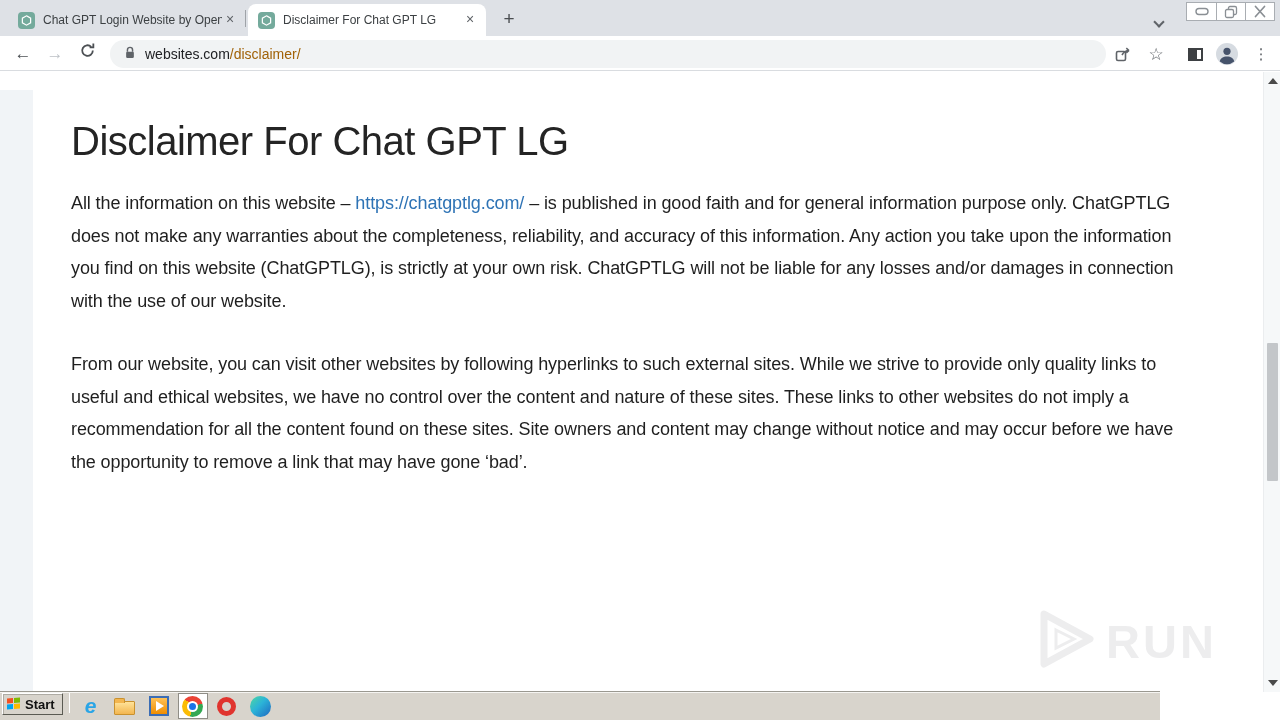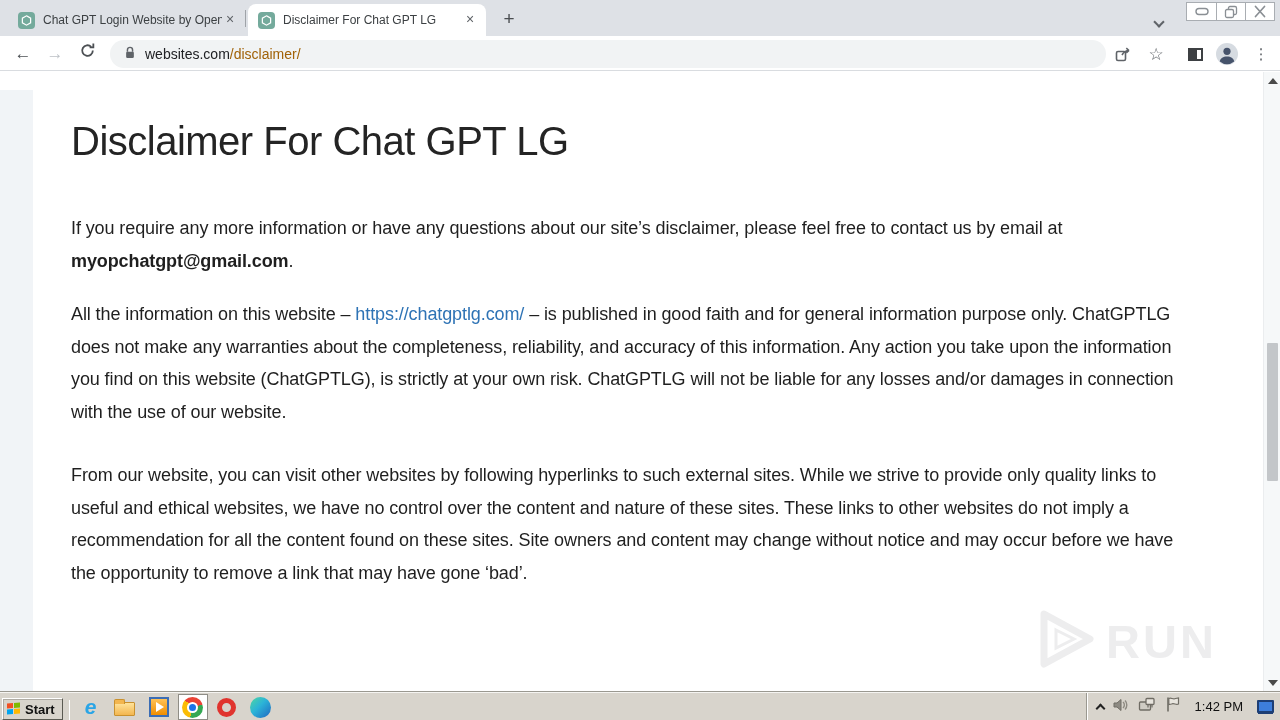--- a/index.html
+++ b/index.html
@@ -63,22 +63,22 @@
   .sb-arrow { position:absolute; left:4px; width:0; height:0; border-left:5px solid transparent; border-right:5px solid transparent; }
   .sb-up { top:6px; border-bottom:6px solid #4a4a4a; }
   .sb-down { bottom:6px; border-top:6px solid #4a4a4a; }
   .sb-thumb { position:absolute; left:3px; top:271px; width:11px; height:138px; background:#c3c6c9; border-radius:1px; }
 
   
   .watermark { position:absolute; left:1028px; top:536px; display:flex; align-items:center; pointer-events:none; }
   .wm-word { font-size:47px; font-weight:700; color:#ededee; letter-spacing:3px; }
 
   
-  .taskbar { position:absolute; top:692px; left:0; width:1280px; height:28px; background:#d8d4cc;
-             border-top:1px solid #f5f4f1; box-shadow:0 -1px 0 #9a9890; display:flex; align-items:flex-end; }
+  .taskbar { position:absolute; top:692px; left:0; width:1160px; height:28px; background:#d8d4cc;
+             border-top:1px solid #f5f4f1; box-shadow:0 -1px 0 #9a9890; display:flex; align-items:flex-start; }
   .startbtn { margin-left:2px; height:22px; display:flex; align-items:center; gap:4px; padding:0 7px 0 4px;
               background:#d8d4cc; border:1px solid; border-color:#fff #5a5a52 #5a5a52 #fff; box-shadow:1px 1px 0 #aeaba3 inset; }
   .startlabel { font-weight:700; font-size:13px; color:#111; }
   .winflag { width:14px; height:13px; display:grid; grid-template-columns:6px 6px; grid-template-rows:5px 5px; gap:1px; transform:skewY(-5deg); }
   .winflag i:nth-child(1){background:#f25022;} .winflag i:nth-child(2){background:#7fba00;}
   .winflag i:nth-child(3){background:#00a4ef;} .winflag i:nth-child(4){background:#ffb900;}
   .tb-sep { width:1px; height:20px; background:#9a9890; border-right:1px solid #fff; margin:0 6px; }
   .taskicon { width:30px; height:26px; display:flex; align-items:center; justify-content:center; }
   .taskicon.pressed { background:#fff; border:1px solid #8f8d86; }
   .ie-e { font-size:21px; font-weight:700; font-style:italic; color:#2aa5e6; line-height:20px; }
@@ -182,21 +182,20 @@
         </svg>
     </div>
     <div class="tb-ico menu-dots" style="left:1248px;">⋮</div>
   </div>
 
   <div class="viewport">
     <div class="gutter"></div>
 
     <div class="content">
       <h1>Disclaimer For Chat GPT LG</h1>
-      <p class="p1"><span>If you require any more information or have any questions about our site’s disclaimer, please feel free to contact us by email at </span><b>myopchatgpt@gmail.com</b><span>.</span></p>
       <p class="p2"><span>All the information on this website – </span><a>https://chatgptlg.com/</a><span> – is published in good faith and for general information purpose only. ChatGPTLG does not make any warranties about the completeness, reliability, and accuracy of this information. Any action you take upon the information you find on this website (ChatGPTLG), is strictly at your own risk. ChatGPTLG will not be liable for any losses and/or damages in connection with the use of our website.</span></p>
       <p class="p3">From our website, you can visit other websites by following hyperlinks to such external sites. While we strive to provide only quality links to useful and ethical websites, we have no control over the content and nature of these sites. These links to other websites do not imply a recommendation for all the content found on these sites. Site owners and content may change without notice and may occur before we have the opportunity to remove a link that may have gone ‘bad’.</p>
     </div>
 
     <div class="watermark">
       <span style="margin:0 2px;">
         <svg width="74" height="62" viewBox="0 0 74 62">
             <path d="M14 6 L60 31 L14 56 Z" fill="none" stroke="#ededee" stroke-width="7" stroke-linejoin="round"></path>
             <path d="M26 22 L44 31 L26 40 Z" fill="#fff" stroke="#ededee" stroke-width="3"></path>
           </svg>
@@ -236,39 +235,15 @@
     <div class="taskicon pressed" style="margin-left:4px;">
         <span class="chrome-ball"></span>
       </div>
     <div class="taskicon" style="margin-left:4px;">
         <span class="opera-o"></span>
       </div>
     <div class="taskicon" style="margin-left:4px;">
         <span class="edge-ball"></span>
       </div>
 
-    <div class="tray">
-      <span class="tray-chevron"></span>
-      <span>
-        <svg width="18" height="16" viewBox="0 0 18 16">
-            <polygon points="2,6 5,6 9,2.5 9,13.5 5,10 2,10" fill="#8d8a82" stroke="#6f6c64"></polygon>
-            <path d="M11 5 a4 4 0 0 1 0 6 M13 3.5 a6.5 6.5 0 0 1 0 9" fill="none" stroke="#8d8a82" stroke-width="1.4"></path>
-          </svg>
-      </span>
-      <span>
-        <svg width="19" height="16" viewBox="0 0 19 16">
-            <rect x="1.5" y="5" width="11" height="8" rx="1" fill="#cfccc4" stroke="#6f6c64" stroke-width="1.3"></rect>
-            <rect x="8" y="1.5" width="8" height="6" rx="1" fill="#e8e5de" stroke="#6f6c64" stroke-width="1.3"></rect>
-            <path d="M10 7.5 v3 M14 7.5 v3" stroke="#6f6c64" stroke-width="1.2"></path>
-          </svg>
-      </span>
-      <span>
-        <svg width="16" height="17" viewBox="0 0 16 17">
-            <path d="M3 1.5 V15.5" stroke="#6f6c64" stroke-width="1.6"></path>
-            <path d="M3.8 2.5 C6 1.2 8 3.8 10.5 2.5 L13.5 2 L13.5 8 C11 9.3 9 6.7 6.5 8 L3.8 8.5 Z" fill="#e8e5de" stroke="#6f6c64" stroke-width="1.2"></path>
-          </svg>
-      </span>
-      <span class="tray-time">1:42 PM</span>
-      <span class="monitor"></span>
-    </div>
   </div>
 
 </div>
 
 </body></html>

